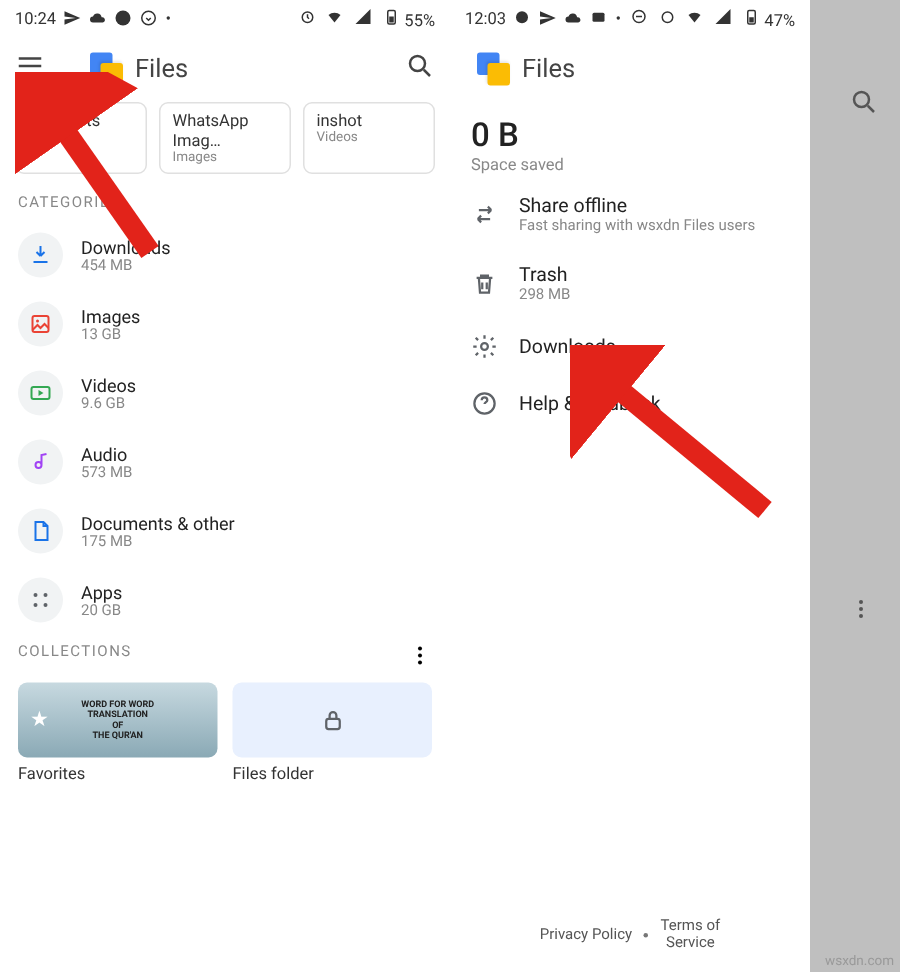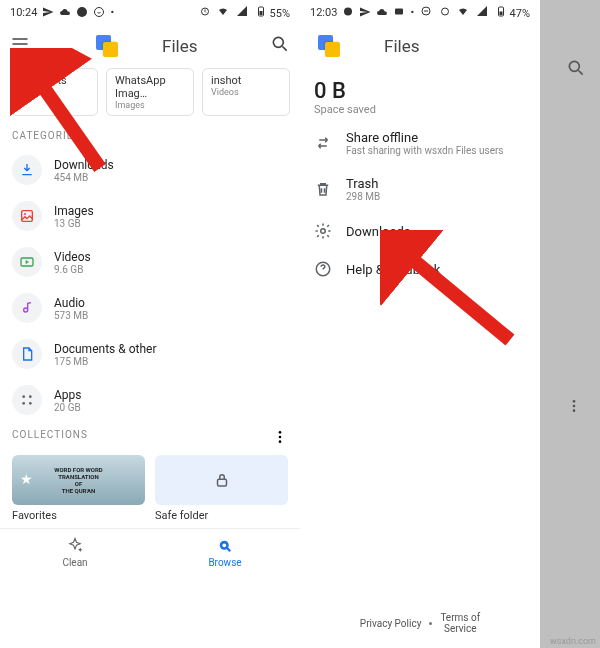--- a/index.html
+++ b/index.html
@@ -6,21 +6,21 @@
   body { width: 600px; height: 648px; background: #fff; position: relative; overflow: hidden; }
   .phone { position: absolute; top: 0; height: 648px; background: #fff; }
   .phone-left { left: 0; width: 300px; }
   .phone-right { left: 300px; width: 300px; }
   .phone-inner { width: 240px; height: 100%; position: relative; display:flex; flex-direction:column;}
   .overlay-shadow { position:absolute; right:0; top:0; width:60px; height:648px; background:rgba(0,0,0,.25); }
   .statusbar { display:flex; justify-content:space-between; align-items:center; height:24px; padding:0 10px; font-size:11px; color:#333;}
   .sb-icons svg { width:12px; height:12px; margin-left:4px; fill:#333;}
   .sb-left { display:flex; align-items:center; gap:5px;}
   .sb-left svg{width:12px;height:12px;fill:#333;}
-  .appbar { display:flex; align-items:center; height:44px; padding:0 10px;gap:36px; }
+  .appbar { display:flex; align-items:center; height:44px; padding:0 10px; }
   .appbar-title { font-size:17px; color:#444; margin-left:8px;}
   .hamb { cursor:pointer; }
   .search-ic { margin-left:auto; cursor:pointer;}
   .logo { width:22px; height:22px; display:inline-block; position:relative; margin-left: 30px;}
   .phone-right .logo{margin-left:8px;}
   .logo .pg { position:absolute; width:70%; height:70%; border-radius:2px;}
   .logo .pg1{background:#4285f4; top:0; left:0; z-index:1;}
   .logo .pg2{background:#fbbc04; top:30%; left:30%; z-index:2; box-shadow:-1px -1px 2px rgba(0,0,0,.1);}
   .chips { display:flex; gap:8px; padding:0 10px 10px; }
   .chip { border:1px solid #e0e0e0; border-radius:6px; padding:5px 8px; flex:1; display:flex; flex-direction:column;}
@@ -235,41 +235,24 @@
       </div>
       <span class="coll-label">Favorites</span>
     </div>
     <div class="coll-card">
       <div class="coll-thumb safe-thumb">
         <svg width="18" height="18" viewBox="0 0 24 24">
             <rect x="6" y="11" width="12" height="9" rx="2" fill="none" stroke="#5f6368" stroke-width="2"></rect>
             <path d="M9 11V8a3 3 0 016 0v3" fill="none" stroke="#5f6368" stroke-width="2"></path>
           </svg>
       </div>
-      <span class="coll-label">Safe folder</span>
-    </div>
-  </div>
-
-  <div class="bottomnav">
-    <div class="bn-item bn-inactive">
-      <svg viewBox="0 0 24 24">
-          <path d="M12 2l2 5 5 2-5 2-2 5-2-5-5-2 5-2z" fill="none" stroke="#666" stroke-width="1.5"></path>
-          <path d="M19 14l1 2 2 1-2 1-1 2-1-2-2-1 2-1z" fill="#666"></path>
-        </svg>
-      <span class="bn-label">Clean</span>
-    </div>
-    <div class="bn-item bn-active">
-      <svg viewBox="0 0 24 24">
-          <circle cx="11" cy="11" r="6" fill="#1a73e8"></circle>
-          <path d="M15 15l4 4" stroke="#1a73e8" stroke-width="3"></path>
-          <circle cx="11" cy="11" r="2.5" fill="#fff"></circle>
-        </svg>
-      <span class="bn-label">Browse</span>
-    </div>
-  </div>
+      <span class="coll-label">Files folder</span>
+    </div>
+  </div>
+
 </div>
 
 <div class="phone phone-right">
   <div class="phone-inner">
     <div class="statusbar">
       <div class="sb-left">
         <span>12:03</span>
         <svg viewBox="0 0 24 24">
             <circle cx="12" cy="11" r="8"></circle>
           </svg>

